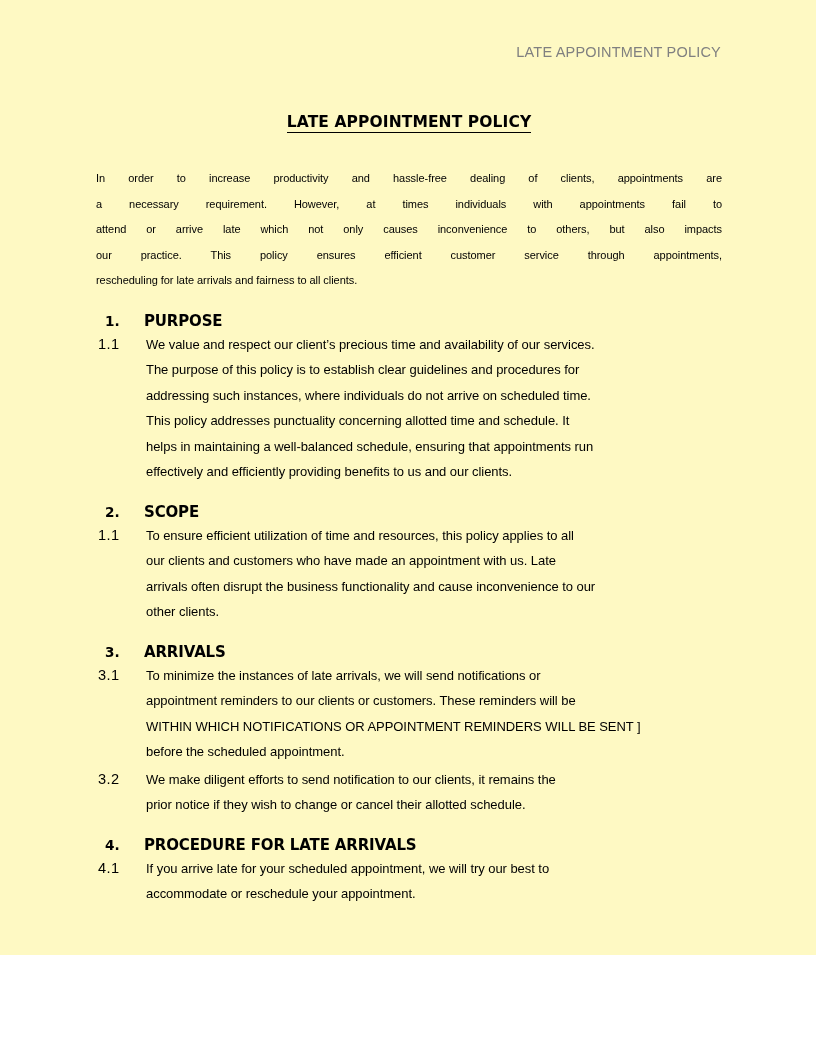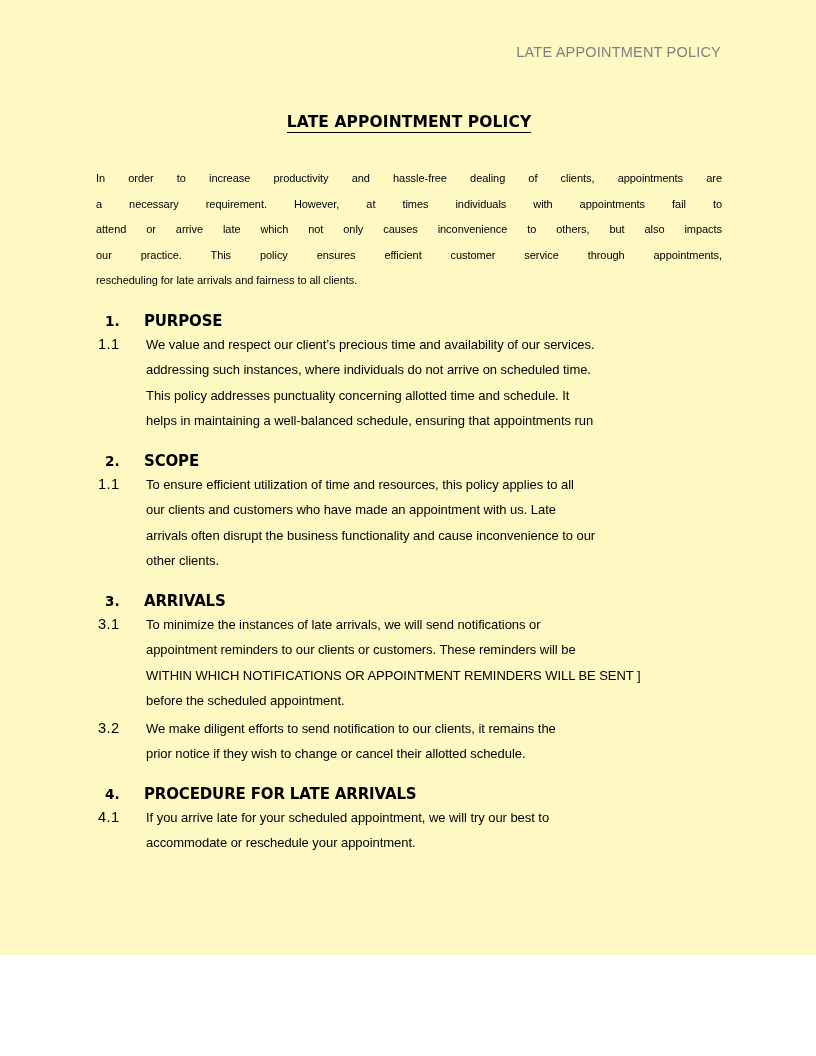--- a/index.html
+++ b/index.html
@@ -152,23 +152,25 @@
 
     <div class="sections">
         <div class="sec-head">
           <div class="num">1.</div>
           <div class="htext">PURPOSE</div>
         </div>
         <div class="clause">
           <div class="num">1.1</div>
           <div class="ctext">
             <span class="ln">We value and respect our client’s precious time and availability of our services.</span>
+            <span class="ln">The purpose of this policy is to establish clear guidelines and procedures for</span>
             <span class="ln">addressing such instances, where individuals do not arrive on scheduled time.</span>
             <span class="ln">This policy addresses punctuality concerning allotted time and schedule. It</span>
             <span class="ln">helps in maintaining a well-balanced schedule, ensuring that appointments run</span>
+            <span class="ln l">effectively and efficiently providing benefits to us and our clients.</span>
           </div>
         </div>
         <div class="sec-head">
           <div class="num">2.</div>
           <div class="htext">SCOPE</div>
         </div>
         <div class="clause">
           <div class="num">1.1</div>
           <div class="ctext">
             <span class="ln">To ensure efficient utilization of time and resources, this policy applies to all</span>

